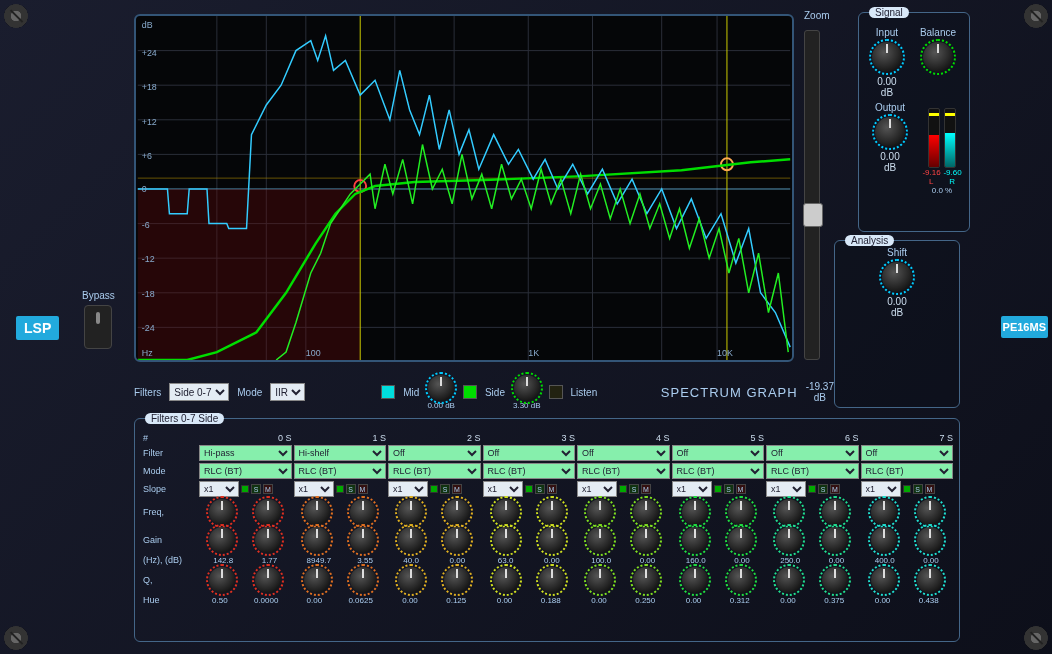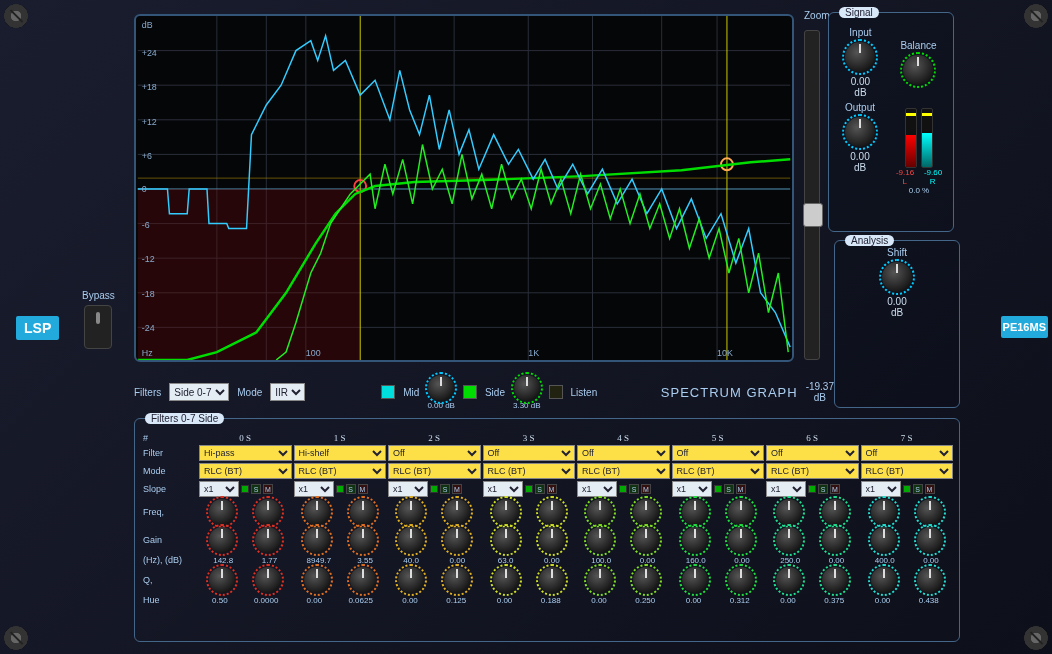--- a/index.html
+++ b/index.html
@@ -116,26 +116,26 @@
 .panel .title {
   position: absolute;
   top: -6px;
   left: 10px;
   background: #d8e8f8;
   color: #223;
   font-size: 10px;
   padding: 0 6px;
   border-radius: 6px;
 }
-.signal { left: 828px; top: 12px; width: 126px; height: 220px; }
+.signal { left: 858px; top: 12px; width: 112px; height: 220px; }
 .analysis { left: 834px; top: 240px; width: 126px; height: 168px; }
 .knob-wrap { text-align: center; display: inline-block; }
 .knob-label { margin-bottom: 4px; }
 .knob-val { margin-top: 4px; color: #cde; }
-.signal-row { display: flex; justify-content: space-around; padding: 14px 4px 0; align-items: center; }
+.signal-row { display: flex; justify-content: space-around; padding: 14px 4px 0; }
 .meter-block { display: flex; justify-content: center; gap: 4px; margin-top: 6px; }
 .meter {
   width: 12px;
   height: 60px;
   background: #111;
   border: 1px solid #333;
   border-radius: 2px;
   position: relative;
   overflow: hidden;
 }
@@ -184,22 +184,22 @@
 }
 .filters-grid {
   display: grid;
   grid-template-columns: 56px repeat(8, 1fr);
   padding: 14px 6px 4px;
   gap: 2px;
   font-size: 9px;
   align-items: center;
 }
 .rowlabel { color: #aaccee; font-size: 9px; text-align: left; padding-left: 2px; }
-.hdr { text-align: center; color: #cde; font-family: Liberation Serif, serif; }
-.fsel { width: 100%; font-size: 9px; height: 16px; background:#fde047; }
+.hdr { text-align: right; color: #cde; }
+.fsel { width: 100%; font-size: 9px; height: 16px; background:#86efac; }
 .slope-cell { display: flex; align-items: center; gap: 2px; }
 .slope-cell select { width: 40px; font-size: 9px; height: 16px; }
 .minibtn { width: 10px; height: 10px; font-size: 7px; background: #131; border: 1px solid #444; display:inline-block; text-align:center; line-height:10px; }
 .minibtn.r { background: #311; }
 .minibtn.g { background: #131; }
 .led { width: 8px; height: 8px; border:1px solid #333; display: inline-block; }
 .knob-pair { display: flex; justify-content: space-around; }
 .val-pair { display: flex; justify-content: space-around; font-size: 8px; }
 
 .arc {

